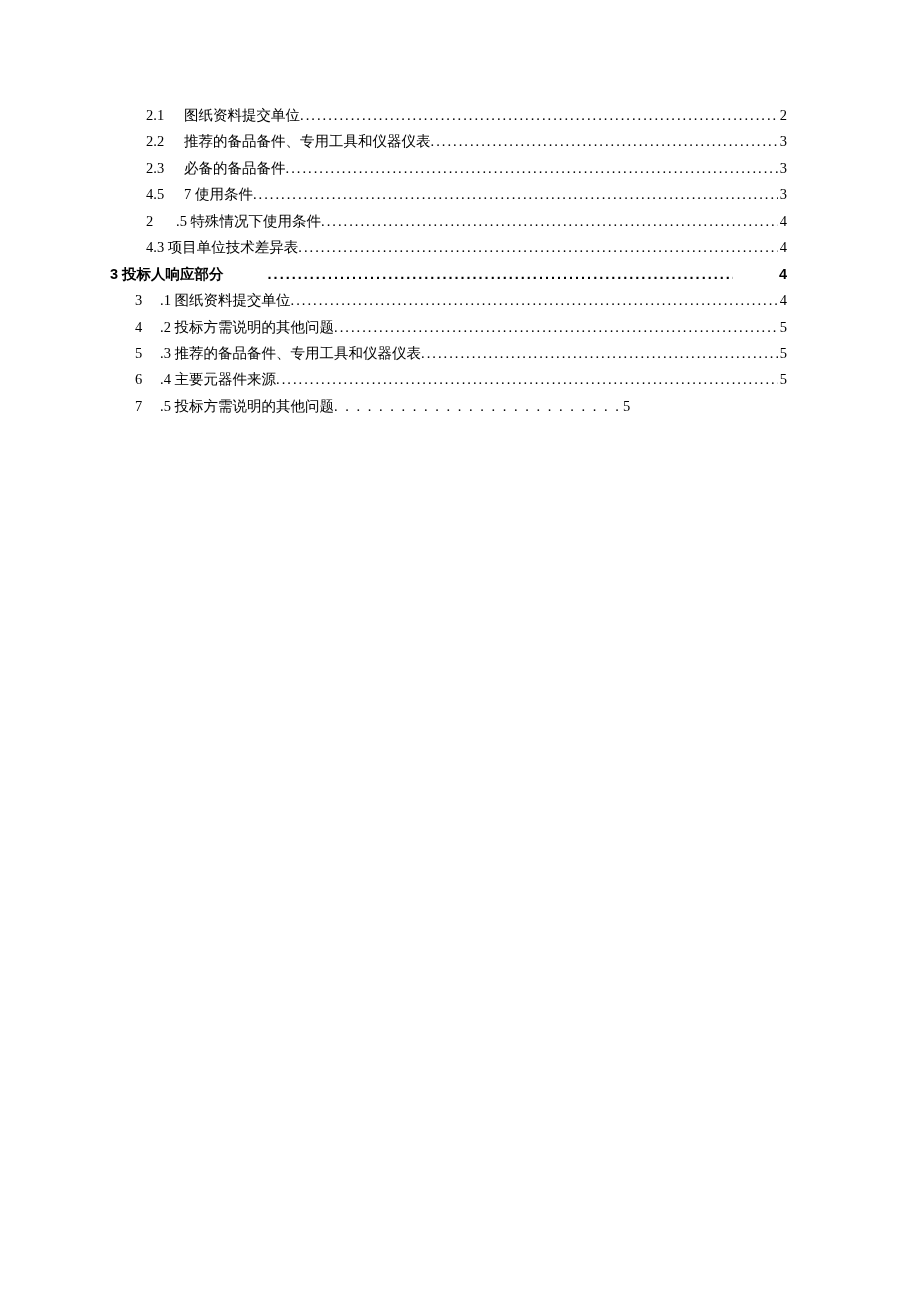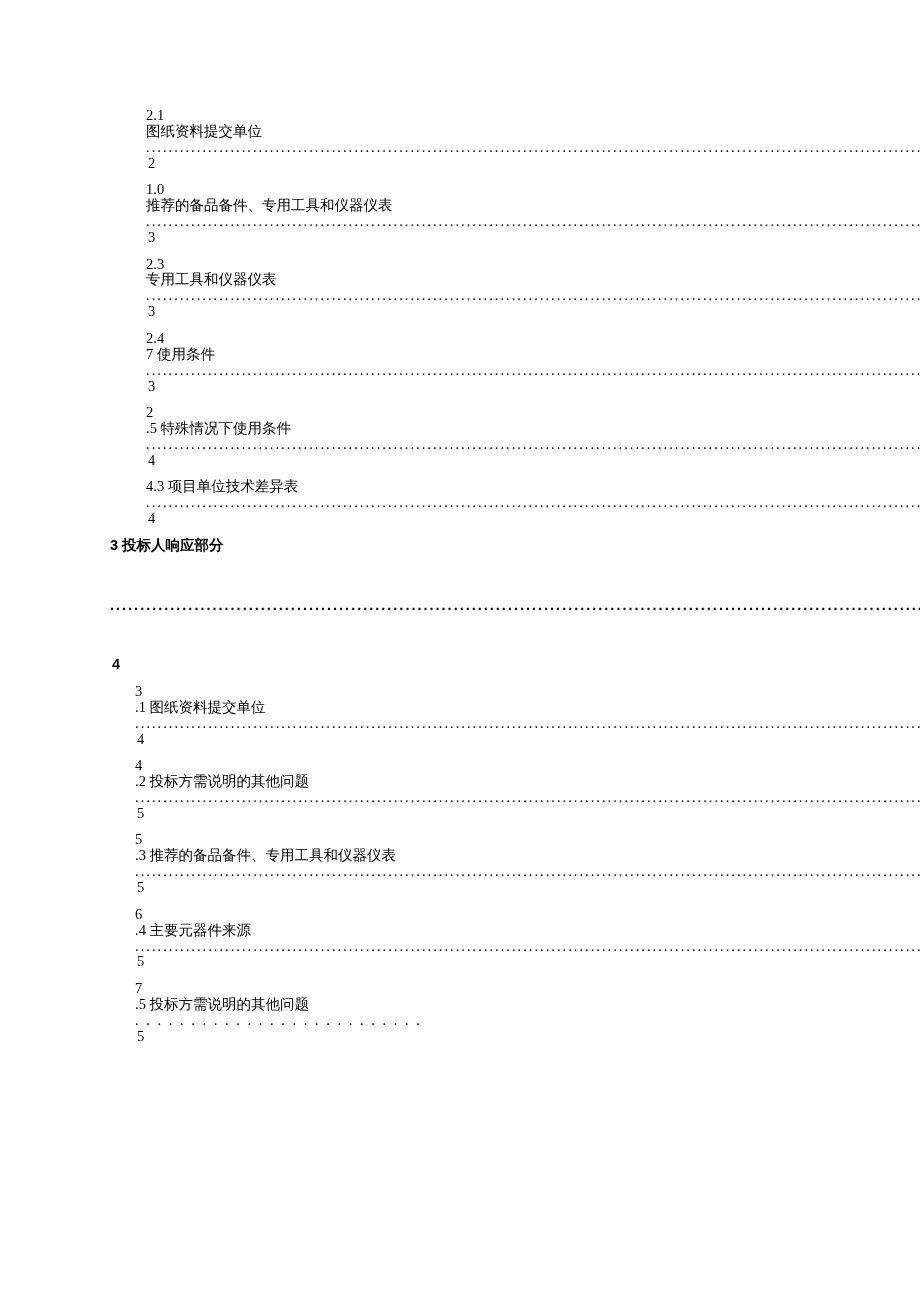--- a/index.html
+++ b/index.html
@@ -17,21 +17,20 @@
     font-family: "SimSun", "宋体", serif;
     font-size: 14.5px;
     color: #000000;
   }
   .toc-line {
     display: flex;
     align-items: baseline;
     white-space: nowrap;
     margin-bottom: 10.5px;
     line-height: 1.1;
-    flex-direction: column;
   }
   .num-col {
     flex: 0 0 auto;
     text-align: left;
   }
   .label-col {
     flex: 0 0 auto;
   }
   .leader {
     flex: 1 1 auto;
@@ -64,33 +63,33 @@
 
 <div class="page">
   <div id="toc-container">
       <div class="toc-line indent-a">
         <span class="num-col num-w1">2.1</span>
         <span class="label-col">图纸资料提交单位 </span>
         <span class="leader"></span>
         <span class="page-col">2</span>
       </div>
       <div class="toc-line indent-a">
-        <span class="num-col num-w1">1.0</span>
+        <span class="num-col num-w1">2.2</span>
         <span class="label-col">推荐的备品备件、专用工具和仪器仪表 </span>
         <span class="leader"></span>
         <span class="page-col">3</span>
       </div>
       <div class="toc-line indent-a">
         <span class="num-col num-w1">2.3</span>
-        <span class="label-col">专用工具和仪器仪表 </span>
+        <span class="label-col">必备的备品备件 </span>
         <span class="leader"></span>
         <span class="page-col">3</span>
       </div>
       <div class="toc-line indent-a">
-        <span class="num-col num-w1">2.4</span>
+        <span class="num-col num-w1">4.5</span>
         <span class="label-col">7 使用条件</span>
         <span class="leader"></span>
         <span class="page-col">3</span>
       </div>
       <div class="toc-line indent-a">
         <span class="num-col num-w2">2</span>
         <span class="label-col">.5 特殊情况下使用条件 </span>
         <span class="leader"></span>
         <span class="page-col">4</span>
       </div>

